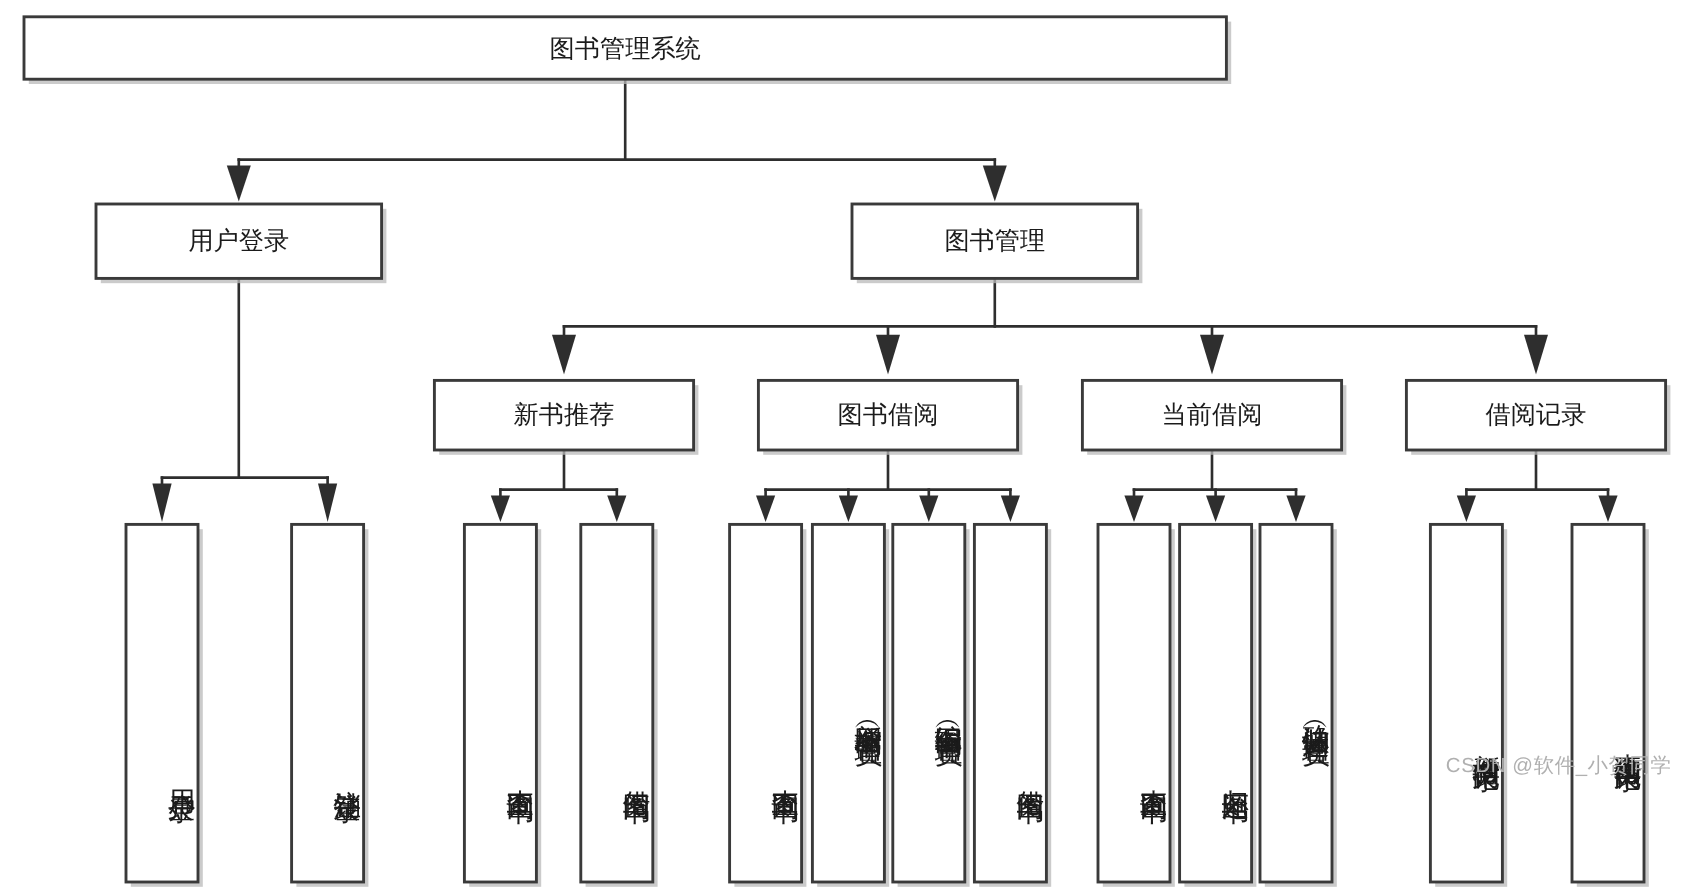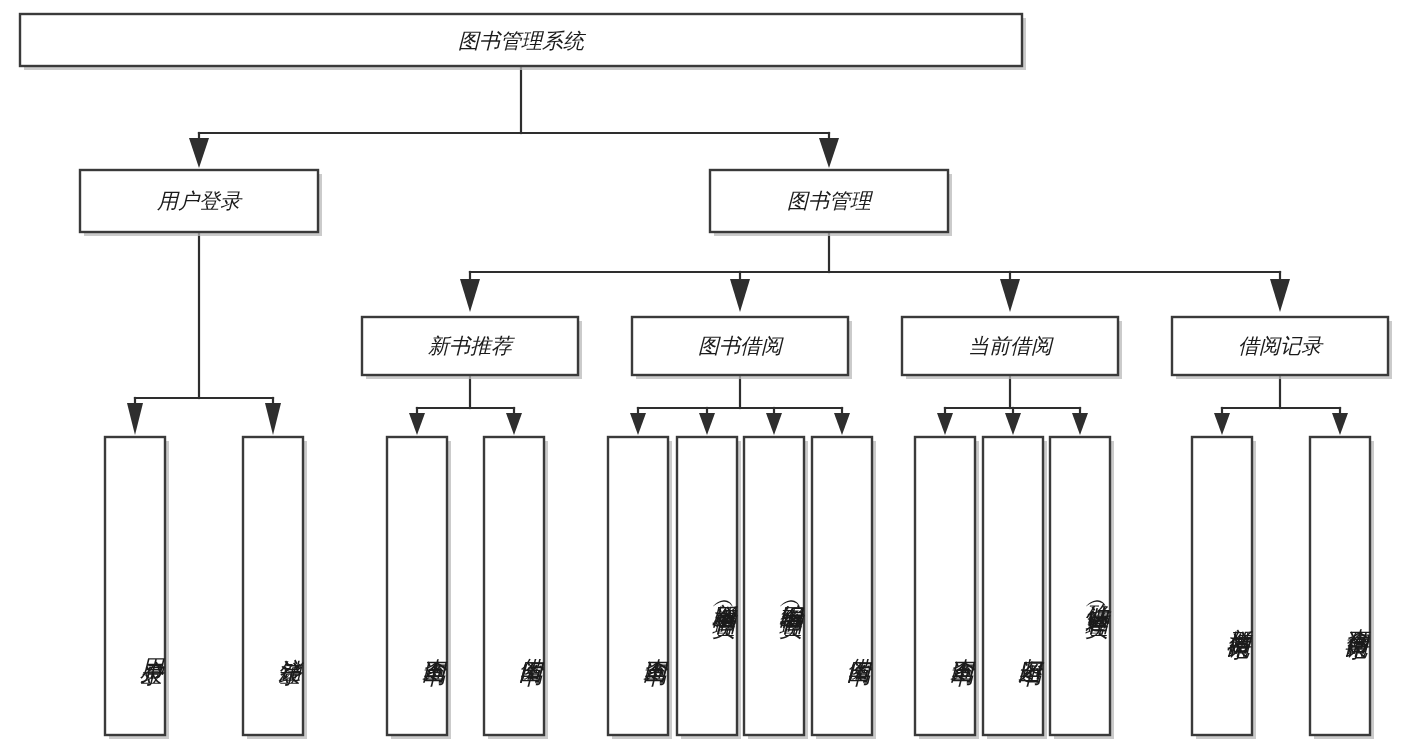--- a/index.html
+++ b/index.html
@@ -11,21 +11,20 @@
     width: 1405px;
     height: 747px;
     overflow: hidden;
     font-family: "Liberation Sans", "DejaVu Sans", sans-serif;
     position: relative;
   }
   #diagram-root {
     position: relative;
     width: 1405px;
     height: 655px;
-    font-style: italic;
   }
   svg.diagram {
     position: absolute;
     top: 0;
     left: 0;
     width: 1405px;
     height: 747px;
     display: block;
   }
   .node-box {
@@ -262,14 +261,15 @@
   <div class="leaf-label" style="left:915px; top:437px; width:60px; height:298px; padding-top:58px;">查询图书</div>
 
   <div class="leaf-label" style="left:983px; top:437px; width:60px; height:298px; padding-top:58px;">归还图书</div>
 
   <div class="leaf-label" style="left:1050px; top:437px; width:60px; height:298px; padding-top:8px;">确认归还（管理员）</div>
 
   <div class="leaf-label" style="left:1192px; top:437px; width:60px; height:298px; padding-top:30px;">新增借阅记录</div>
 
   <div class="leaf-label" style="left:1310px; top:437px; width:60px; height:298px; padding-top:30px;">查询借阅记录</div>
 
+  <div class="watermark">CSDN @软件_小贺同学</div>
 
 </div>
 
 </body></html>

